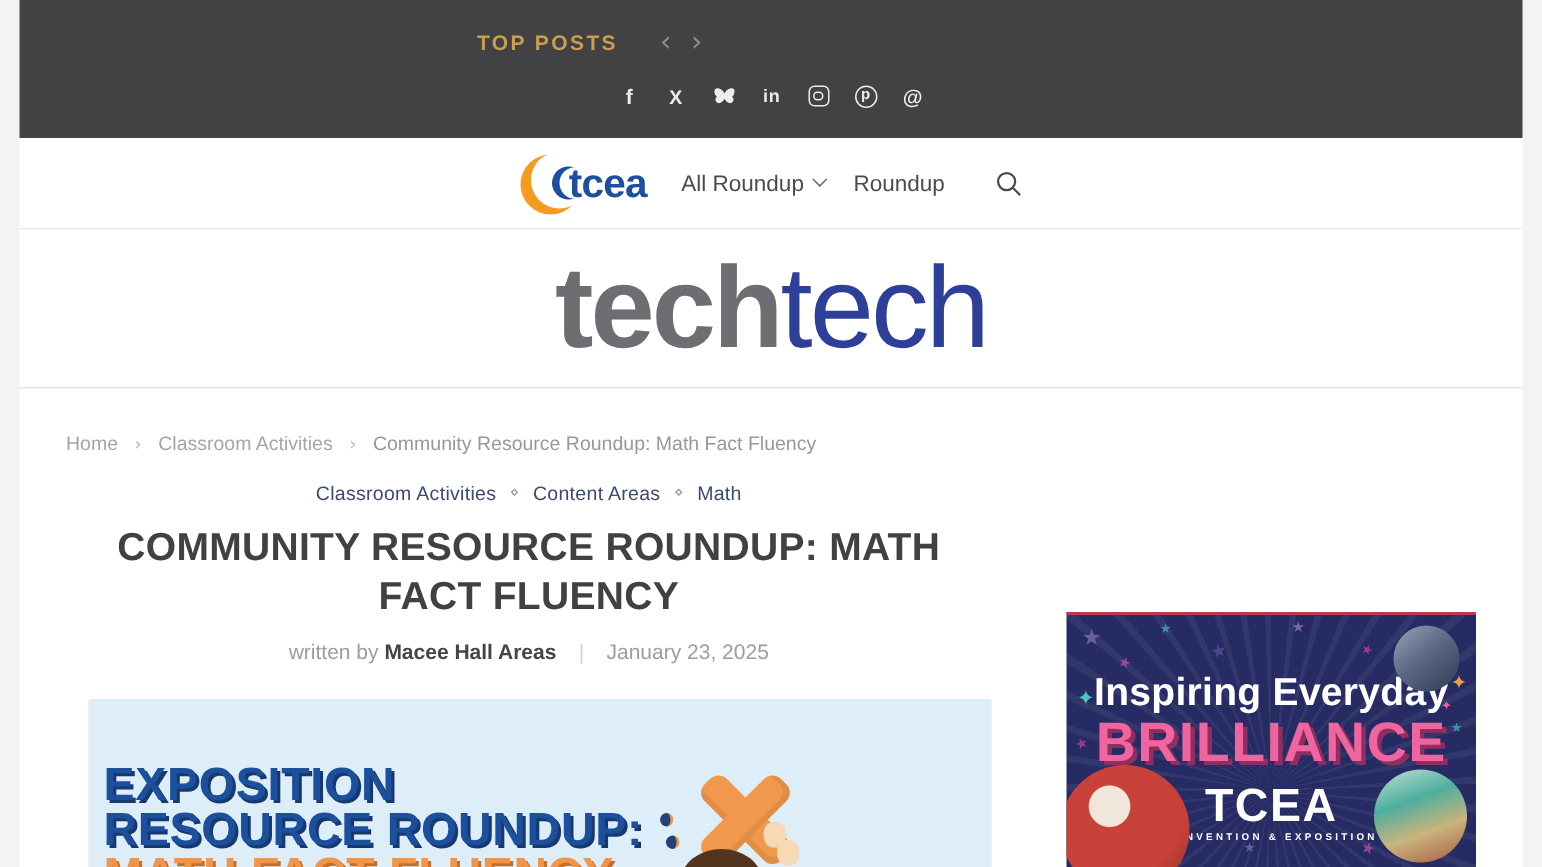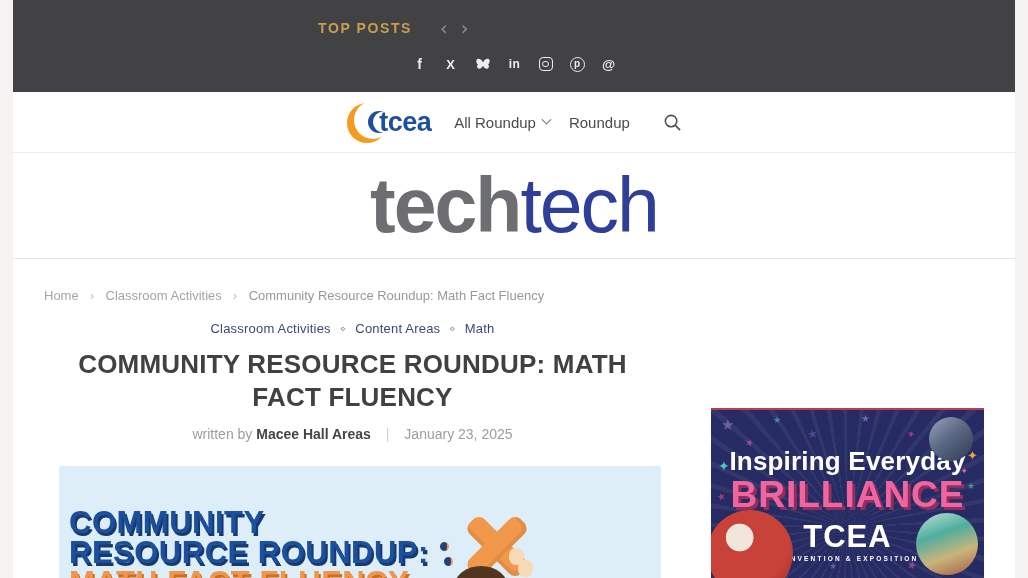--- a/index.html
+++ b/index.html
@@ -195,21 +195,21 @@
 
       <div class="byline">
         <span>written by</span>
         <span class="author">Macee Hall Areas</span>
         <span class="b-sep">|</span>
         <span>January 23, 2025</span>
       </div>
 
       <figure class="featured">
         <div class="fi-heading">
-          <div>COMMUNITY</div>
+          <div>EXPOSITION</div>
           <div>RESOURCE ROUNDUP:</div>
           <div class="fi-line3">MATH FACT FLUENCY</div>
         </div>
         <span class="fi-dot dot-a"></span>
         <span class="fi-dot dot-b"></span>
         <div class="fi-x">
           <span class="bar bar-a"></span>
           <span class="bar bar-b"></span>
         </div>
         <span class="fi-hand hand-a"></span>

